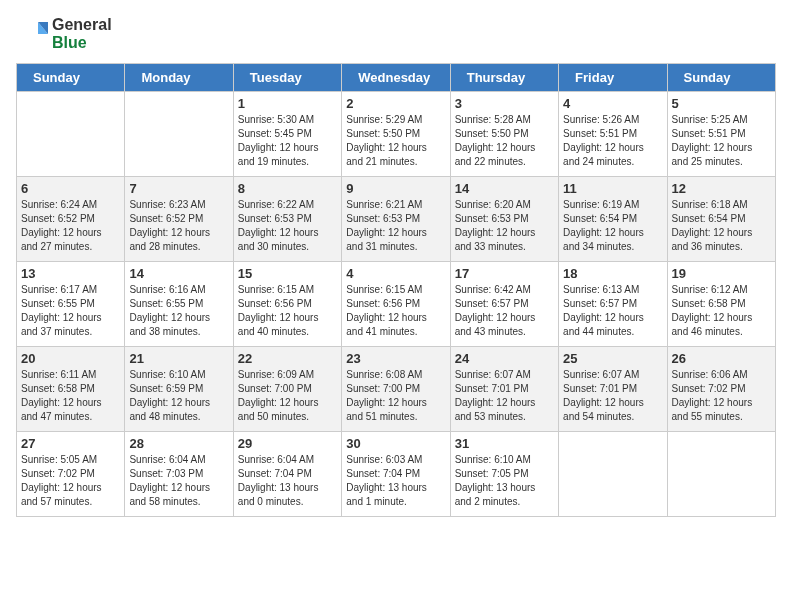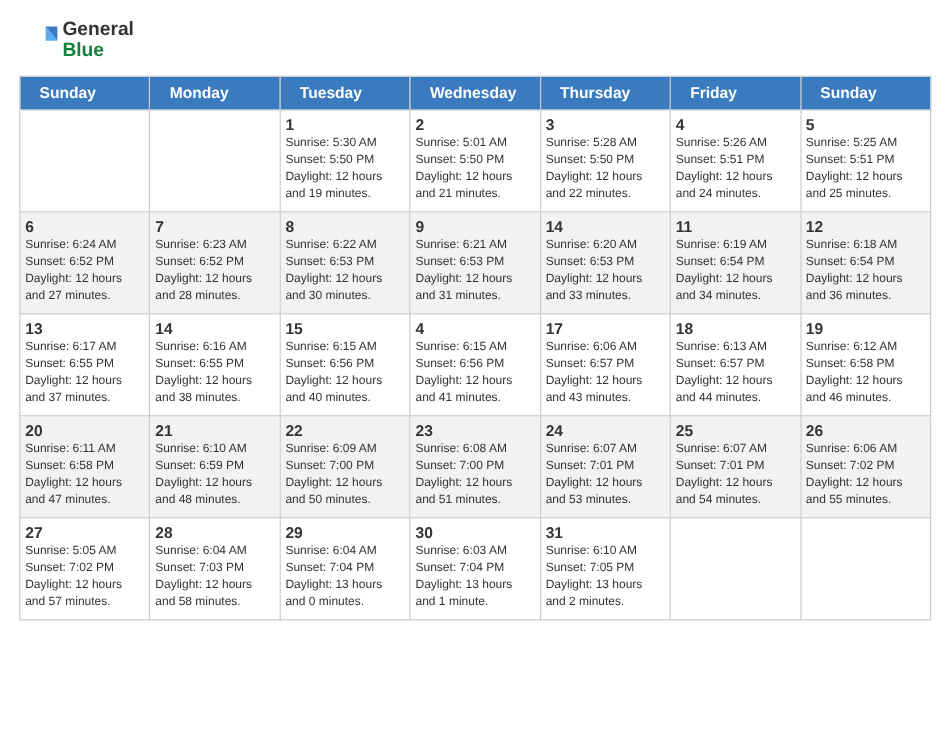--- a/index.html
+++ b/index.html
@@ -116,26 +116,26 @@
         <th>Sunday</th>
       </tr>
   </thead>
   <tbody id="calendar-body">
   <tr>
         <td class="empty-cell"></td>
         <td class="empty-cell"></td>
         <td>
           <span class="day-number">1</span>
           <div class="day-info">Sunrise: 5:30 AM
-Sunset: 5:50 PM
+Sunset: 5:45 PM
 Daylight: 12 hours and 19 minutes.</div>
         </td>
         <td>
           <span class="day-number">2</span>
-          <div class="day-info">Sunrise: 5:01 AM
+          <div class="day-info">Sunrise: 5:29 AM
 Sunset: 5:50 PM
 Daylight: 12 hours and 21 minutes.</div>
         </td>
         <td>
           <span class="day-number">3</span>
           <div class="day-info">Sunrise: 5:28 AM
 Sunset: 5:50 PM
 Daylight: 12 hours and 22 minutes.</div>
         </td>
         <td>
@@ -215,21 +215,21 @@
 Daylight: 12 hours and 40 minutes.</div>
         </td>
         <td>
           <span class="day-number">4</span>
           <div class="day-info">Sunrise: 6:15 AM
 Sunset: 6:56 PM
 Daylight: 12 hours and 41 minutes.</div>
         </td>
         <td>
           <span class="day-number">17</span>
-          <div class="day-info">Sunrise: 6:06 AM
+          <div class="day-info">Sunrise: 6:42 AM
 Sunset: 6:57 PM
 Daylight: 12 hours and 43 minutes.</div>
         </td>
         <td>
           <span class="day-number">18</span>
           <div class="day-info">Sunrise: 6:13 AM
 Sunset: 6:57 PM
 Daylight: 12 hours and 44 minutes.</div>
         </td>
         <td>

